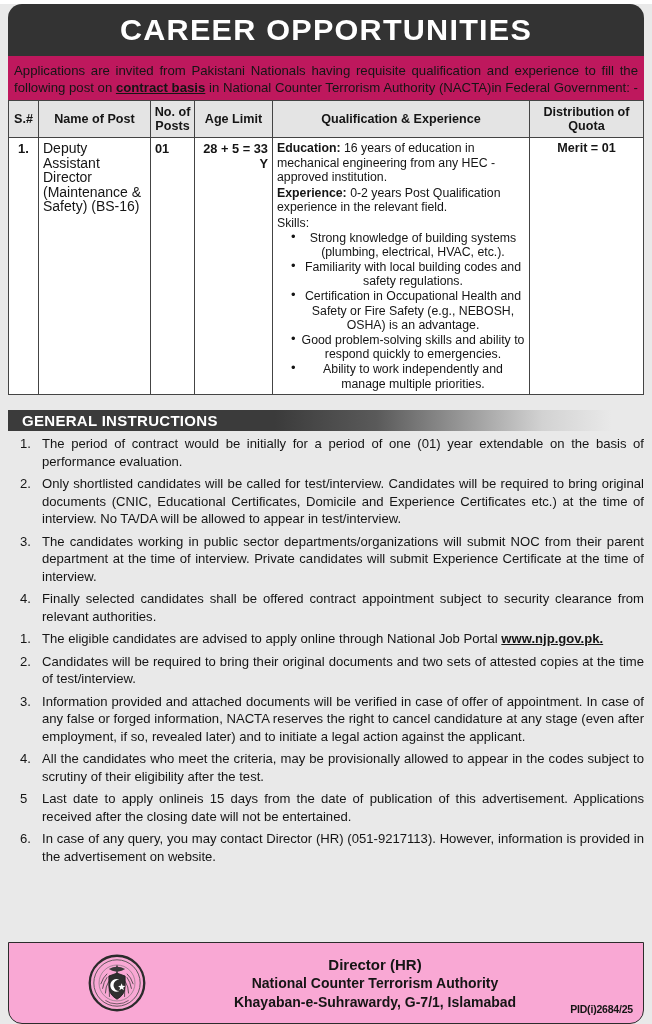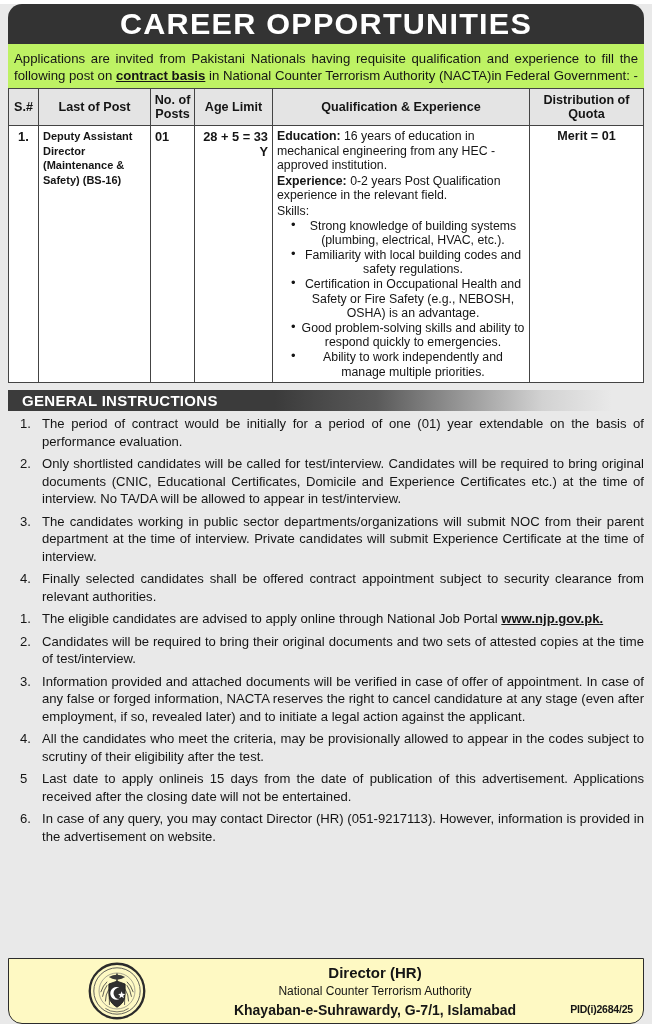--- a/index.html
+++ b/index.html
@@ -19,41 +19,41 @@
     width: 652px;
     height: 1024px;
     background: #e9e9e9;
     box-sizing: border-box;
     padding: 0 8px 0 8px;
   }
 
   
   .title-banner {
     margin: 4px 0 0 0;
-    height: 40px;
+    height: 52px;
     background: #333333;
     border-radius: 14px 14px 0 0;
     display: flex;
     align-items: center;
     justify-content: center;
     overflow: hidden;
   }
   .title-banner .title-text {
     color: #ffffff;
     font-size: 30px;
     font-weight: bold;
     letter-spacing: 1.2px;
     line-height: 30px;
     transform: scaleX(1.02);
     white-space: nowrap;
   }
 
   
   .intro {
-    background: #bef264;
+    background: #be185d;
     padding: 6px 6px 4px 6px;
     font-size: 13.2px;
     line-height: 17px;
     text-align: justify;
   }
   .intro b {
     font-weight: bold;
     text-decoration: underline;
   }
 
@@ -86,22 +86,22 @@
   .col-quota { width: 114px; }
 
   td.c-sno {
     text-align: center;
     vertical-align: middle;
     font-size: 13px;
     font-weight: bold;
   }
   td.c-post {
     vertical-align: middle;
-    font-size: 11px;
-    font-weight: bold;
+    font-size: 14px;
+    font-weight: normal;
     line-height: 14.5px;
   }
   td.c-nop {
     vertical-align: middle;
     font-size: 12.8px;
     font-weight: bold;
     margin-top: 40px;
   }
   td.c-age {
     text-align: right;
@@ -138,21 +138,21 @@
   ul.skills li:before {
     content: "\2022";
     position: absolute;
     left: 0;
     top: -1px;
     font-size: 13px;
   }
 
   
   .section-bar {
-    margin: 7px 0 0 0;
+    margin: 15px 0 0 0;
     height: 21px;
     background: linear-gradient(to right,
                 #3b3b3b 0%, #3b3b3b 42%,
                 #5a5a5a 58%, #9a9a9a 72%,
                 #d2d2d2 84%, #e9e9e9 95%);
     display: flex;
     align-items: center;
   }
   .section-bar .section-text {
     color: #ffffff;
@@ -190,22 +190,22 @@
     text-decoration: underline;
   }
   .list-tight > li { margin-bottom: 3px; }
 
   
   .footer {
     position: absolute;
     left: 8px;
     right: 8px;
     bottom: 4px;
-    height: 66px;
-    background: #fef9c3;
+    height: 82px;
+    background: #f9a8d4;
     border: 1px solid #2c2c2c;
     border-radius: 0 0 14px 14px;
     box-sizing: border-box;
     display: flex;
     align-items: center;
     overflow: hidden;
   }
   .footer-logo {
     width: 60px;
     height: 58px;
@@ -216,22 +216,22 @@
     flex: 1 1 auto;
     text-align: center;
     padding-right: 40px;
   }
   .footer-center .f-line1 {
     font-size: 15px;
     font-weight: bold;
     line-height: 19px;
   }
   .footer-center .f-line2 {
-    font-size: 12px;
-    font-weight: normal;
+    font-size: 14px;
+    font-weight: bold;
     line-height: 19px;
   }
   .footer-center .f-line3 {
     font-size: 14px;
     font-weight: bold;
     line-height: 19px;
   }
   .footer-pid {
     position: absolute;
     right: 10px;
@@ -259,21 +259,21 @@
       <col class="col-sno">
         <col class="col-post">
         <col class="col-nop">
       <col class="col-age">
         <col class="col-qual">
         <col class="col-quota">
     </colgroup>
     <thead>
       <tr>
         <th>S.#</th>
-        <th>Last of Post</th>
+        <th>Name of Post</th>
         <th>No. of Posts</th>
         <th>Age Limit</th>
         <th>Qualification &amp; Experience</th>
         <th>Distribution of Quota</th>
       </tr>
     </thead>
     <tbody>
       <tr>
         <td class="c-sno">1.</td>
         <td class="c-post">Deputy Assistant Director (Maintenance &amp; Safety) (BS-16)</td>

